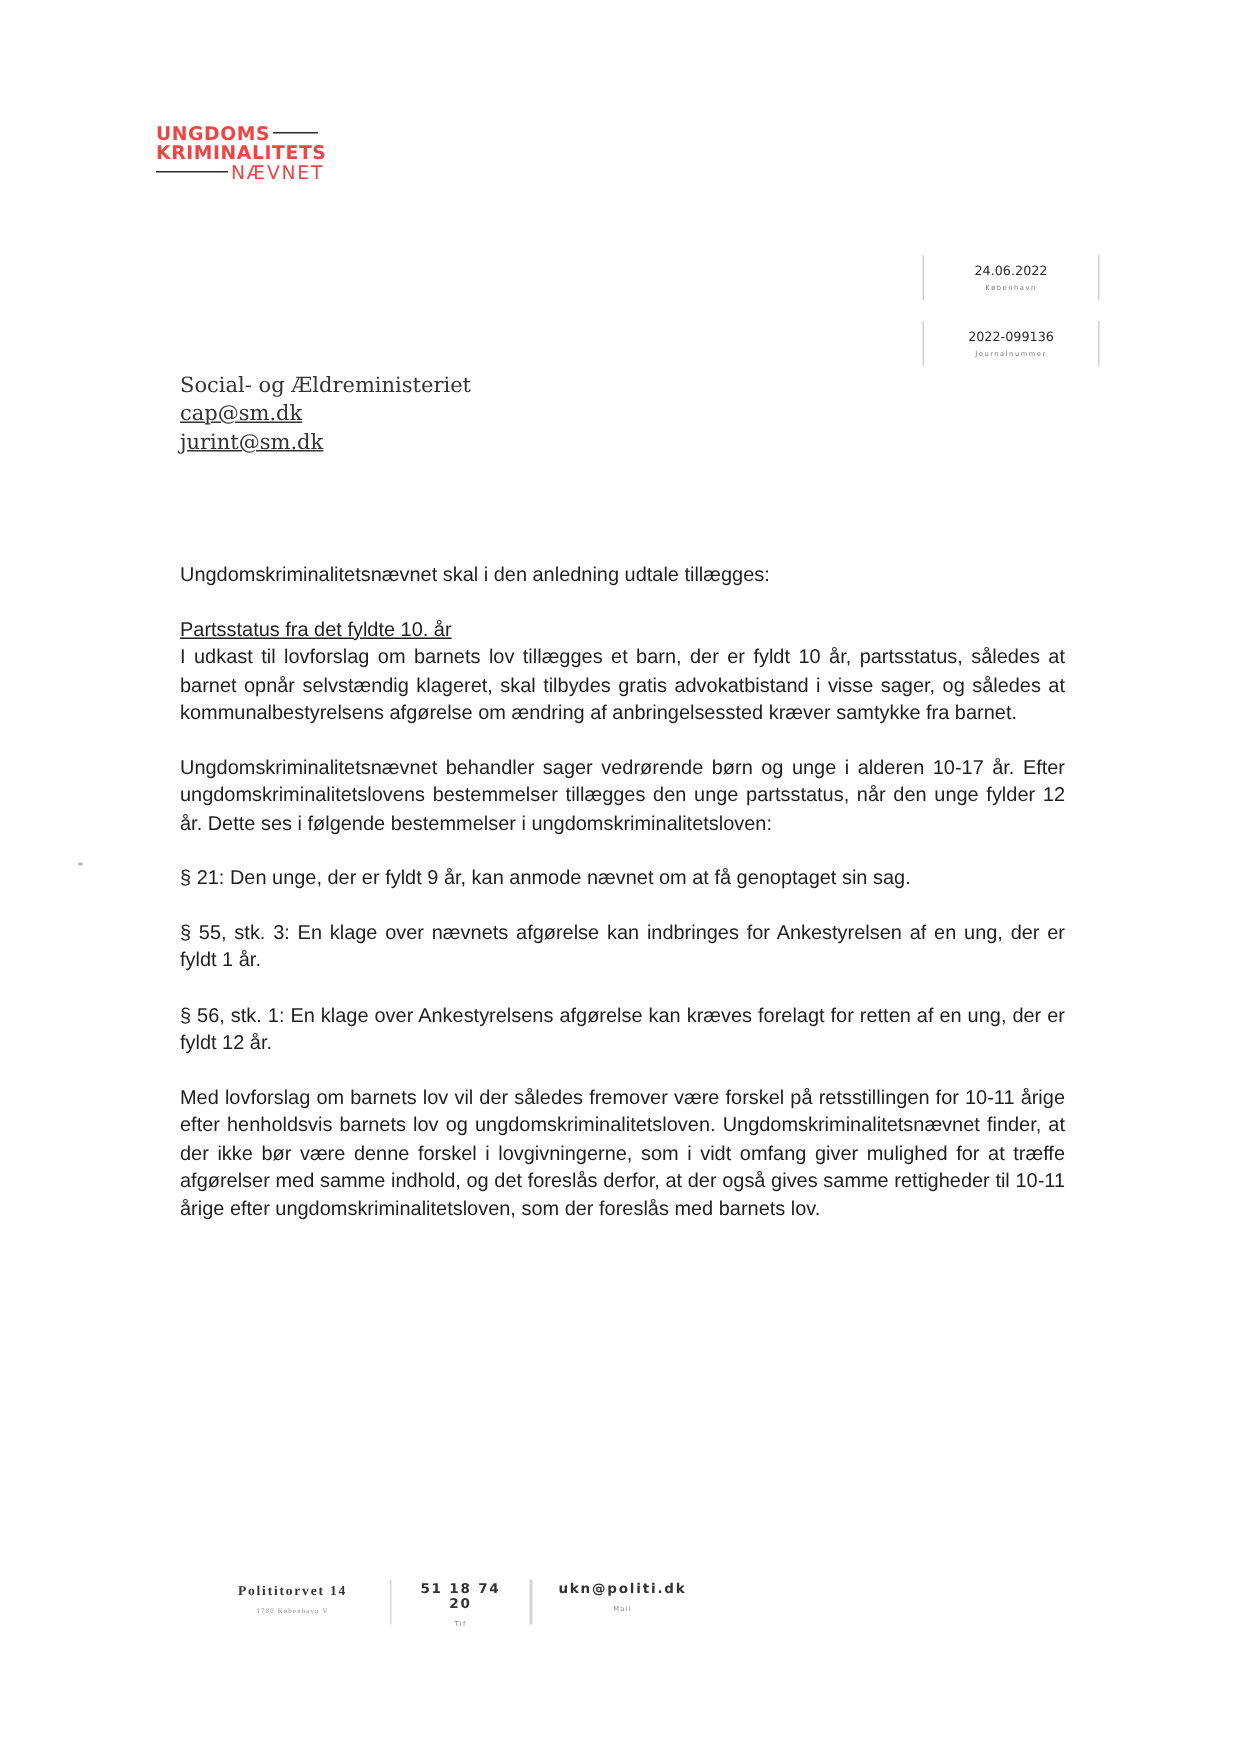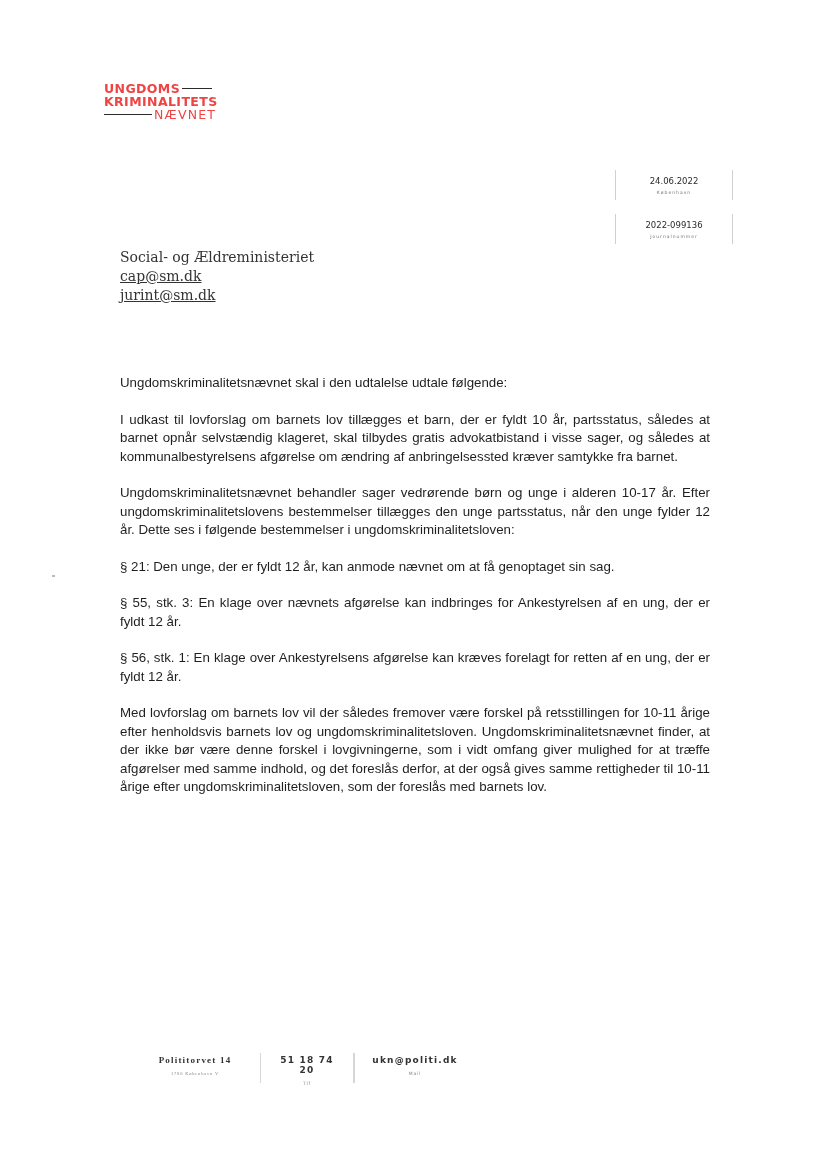--- a/index.html
+++ b/index.html
@@ -63,27 +63,28 @@
 
 <div class="recipient">
   <div>Social- og Ældreministeriet</div>
   <a>cap@sm.dk</a>
   <a>jurint@sm.dk</a>
 </div>
 
 <div class="stray"></div>
 
 <div class="body">
-  <p>Ungdomskriminalitetsnævnet skal i den udtalelse udtale følgende:</p>
+  <p>Ungdomskriminalitetsnævnet skal i den anledning udtale tillægges:</p>
   <p>
+    <span class="section-head">Partsstatus fra det fyldte 10. år</span>
     <span>I udkast til lovforslag om barnets lov tillægges et barn, der er fyldt 10 år, partsstatus, således at barnet opnår selvstændig klageret, skal tilbydes gratis advokatbistand i visse sager, og således at kommunalbestyrelsens afgørelse om ændring af anbringelsessted kræver samtykke fra barnet.</span>
   </p>
   <p>Ungdomskriminalitetsnævnet behandler sager vedrørende børn og unge i alderen 10-17 år. Efter ungdomskriminalitetslovens bestemmelser tillægges den unge partsstatus, når den unge fylder 12 år. Dette ses i følgende bestemmelser i ungdomskriminalitetsloven:</p>
-  <p>§ 21: Den unge, der er fyldt 12 år, kan anmode nævnet om at få genoptaget sin sag.</p>
-  <p>§ 55, stk. 3: En klage over nævnets afgørelse kan indbringes for Ankestyrelsen af en ung, der er fyldt 12 år.</p>
+  <p>§ 21: Den unge, der er fyldt 9 år, kan anmode nævnet om at få genoptaget sin sag.</p>
+  <p>§ 55, stk. 3: En klage over nævnets afgørelse kan indbringes for Ankestyrelsen af en ung, der er fyldt 1 år.</p>
   <p>§ 56, stk. 1: En klage over Ankestyrelsens afgørelse kan kræves forelagt for retten af en ung, der er fyldt 12 år.</p>
   <p>Med lovforslag om barnets lov vil der således fremover være forskel på retsstillingen for 10-11 årige efter henholdsvis barnets lov og ungdomskriminalitetsloven. Ungdomskriminalitetsnævnet finder, at der ikke bør være denne forskel i lovgivningerne, som i vidt omfang giver mulighed for at træffe afgørelser med samme indhold, og det foreslås derfor, at der også gives samme rettigheder til 10-11 årige efter ungdomskriminalitetsloven, som der foreslås med barnets lov.</p>
 </div>
 
 <div class="footer">
   <div class="col c1">
     <div class="v">Polititorvet 14</div>
     <div class="l">1780 København V</div>
   </div>
   <div class="sep"></div>

